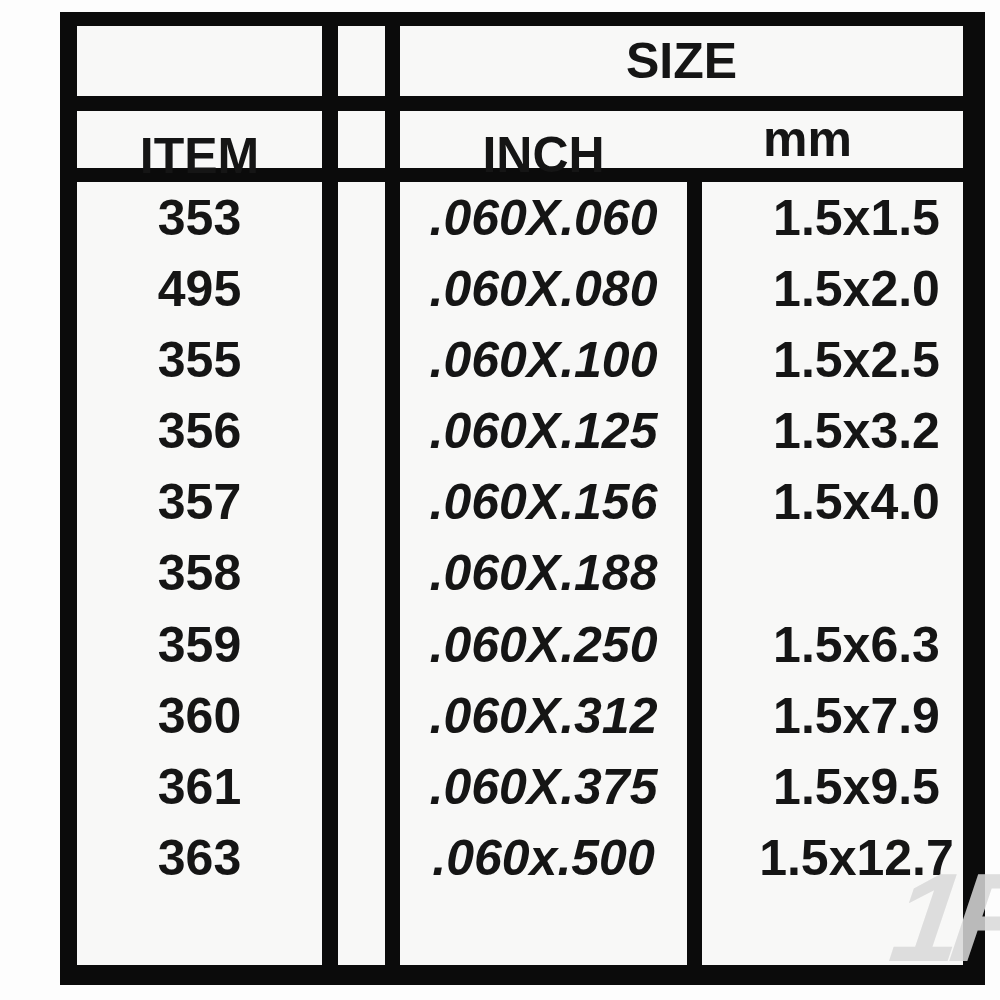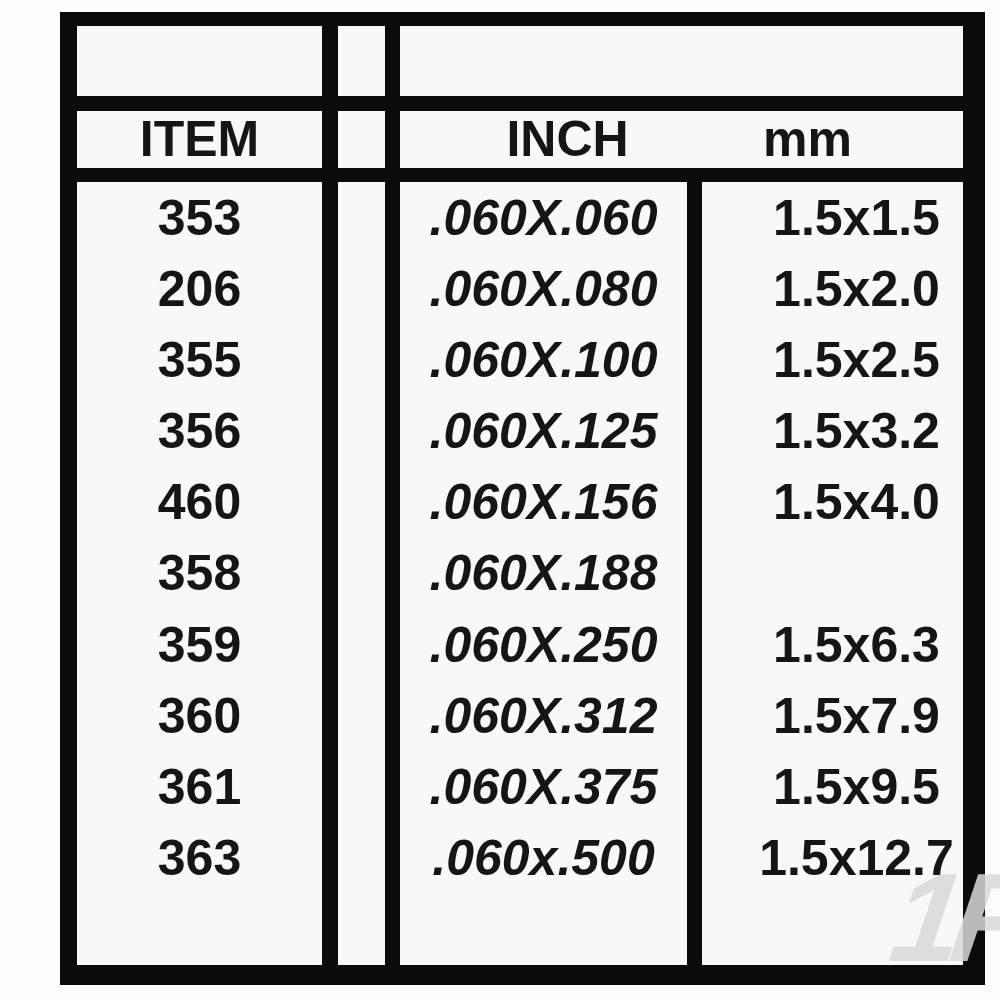--- a/index.html
+++ b/index.html
@@ -55,22 +55,22 @@
     align-items: center;
     justify-content: center;
     color: #151515;
     font-weight: bold;
     font-size: 50px;
     letter-spacing: 0px;
     white-space: nowrap;
   }
   .size-cell  { left: 323px; top: 0;    width: 563px; height: 70px; }
   .empty-cell { left: 0;     top: 0;    width: 245px; height: 70px; }
-  .item-cell  { left: 0;     top: 84px; width: 245px; height: 58px; }
-  .inch-cell  { left: 323px; top: 84px; width: 287px; height: 58px; padding-left: 24px; }
+  .item-cell  { left: 0;     top: 101px; width: 245px; height: 58px; }
+  .inch-cell  { left: 323px; top: 100px; width: 287px; height: 58px; }
   .mm-cell    { left: 600px; top: 84px; width: 261px; height: 58px; }
 
   .body-rows {
     position: absolute;
     left: 0;
     right: 0;
     top: 156px;
     bottom: 0;
     display: grid;
     grid-template-rows: repeat(11, 1fr);
@@ -111,52 +111,53 @@
   <div class="table-frame">
     <div class="table-inner">
 
       <div class="vline v-sep-left"></div>
       <div class="vline v-sep-right"></div>
       <div class="hline h-below-size"></div>
       <div class="hline h-below-item"></div>
       <div class="vline v-body-divider"></div>
 
       <div class="cell empty-cell"></div>
+      <div class="cell size-cell">SIZE</div>
 
       <div class="cell item-cell">ITEM</div>
       <div class="cell inch-cell">INCH</div>
       <div class="cell mm-cell">mm</div>
 
       <div class="body-rows" id="body-rows">
         <div class="body-row">
           <div class="cell c-item">353</div>
           <div class="cell c-inch">.060X.060</div>
           <div class="cell c-mm">1.5x1.5</div>
         </div>
 
         <div class="body-row">
-          <div class="cell c-item">206</div>
+          <div class="cell c-item">495</div>
           <div class="cell c-inch">.060X.080</div>
           <div class="cell c-mm">1.5x2.0</div>
         </div>
 
         <div class="body-row">
           <div class="cell c-item">355</div>
           <div class="cell c-inch">.060X.100</div>
           <div class="cell c-mm">1.5x2.5</div>
         </div>
 
         <div class="body-row">
           <div class="cell c-item">356</div>
           <div class="cell c-inch">.060X.125</div>
           <div class="cell c-mm">1.5x3.2</div>
         </div>
 
         <div class="body-row">
-          <div class="cell c-item">460</div>
+          <div class="cell c-item">357</div>
           <div class="cell c-inch">.060X.156</div>
           <div class="cell c-mm">1.5x4.0</div>
         </div>
 
         <div class="body-row">
           <div class="cell c-item">358</div>
           <div class="cell c-inch">.060X.188</div>
         </div>
 
         <div class="body-row">

